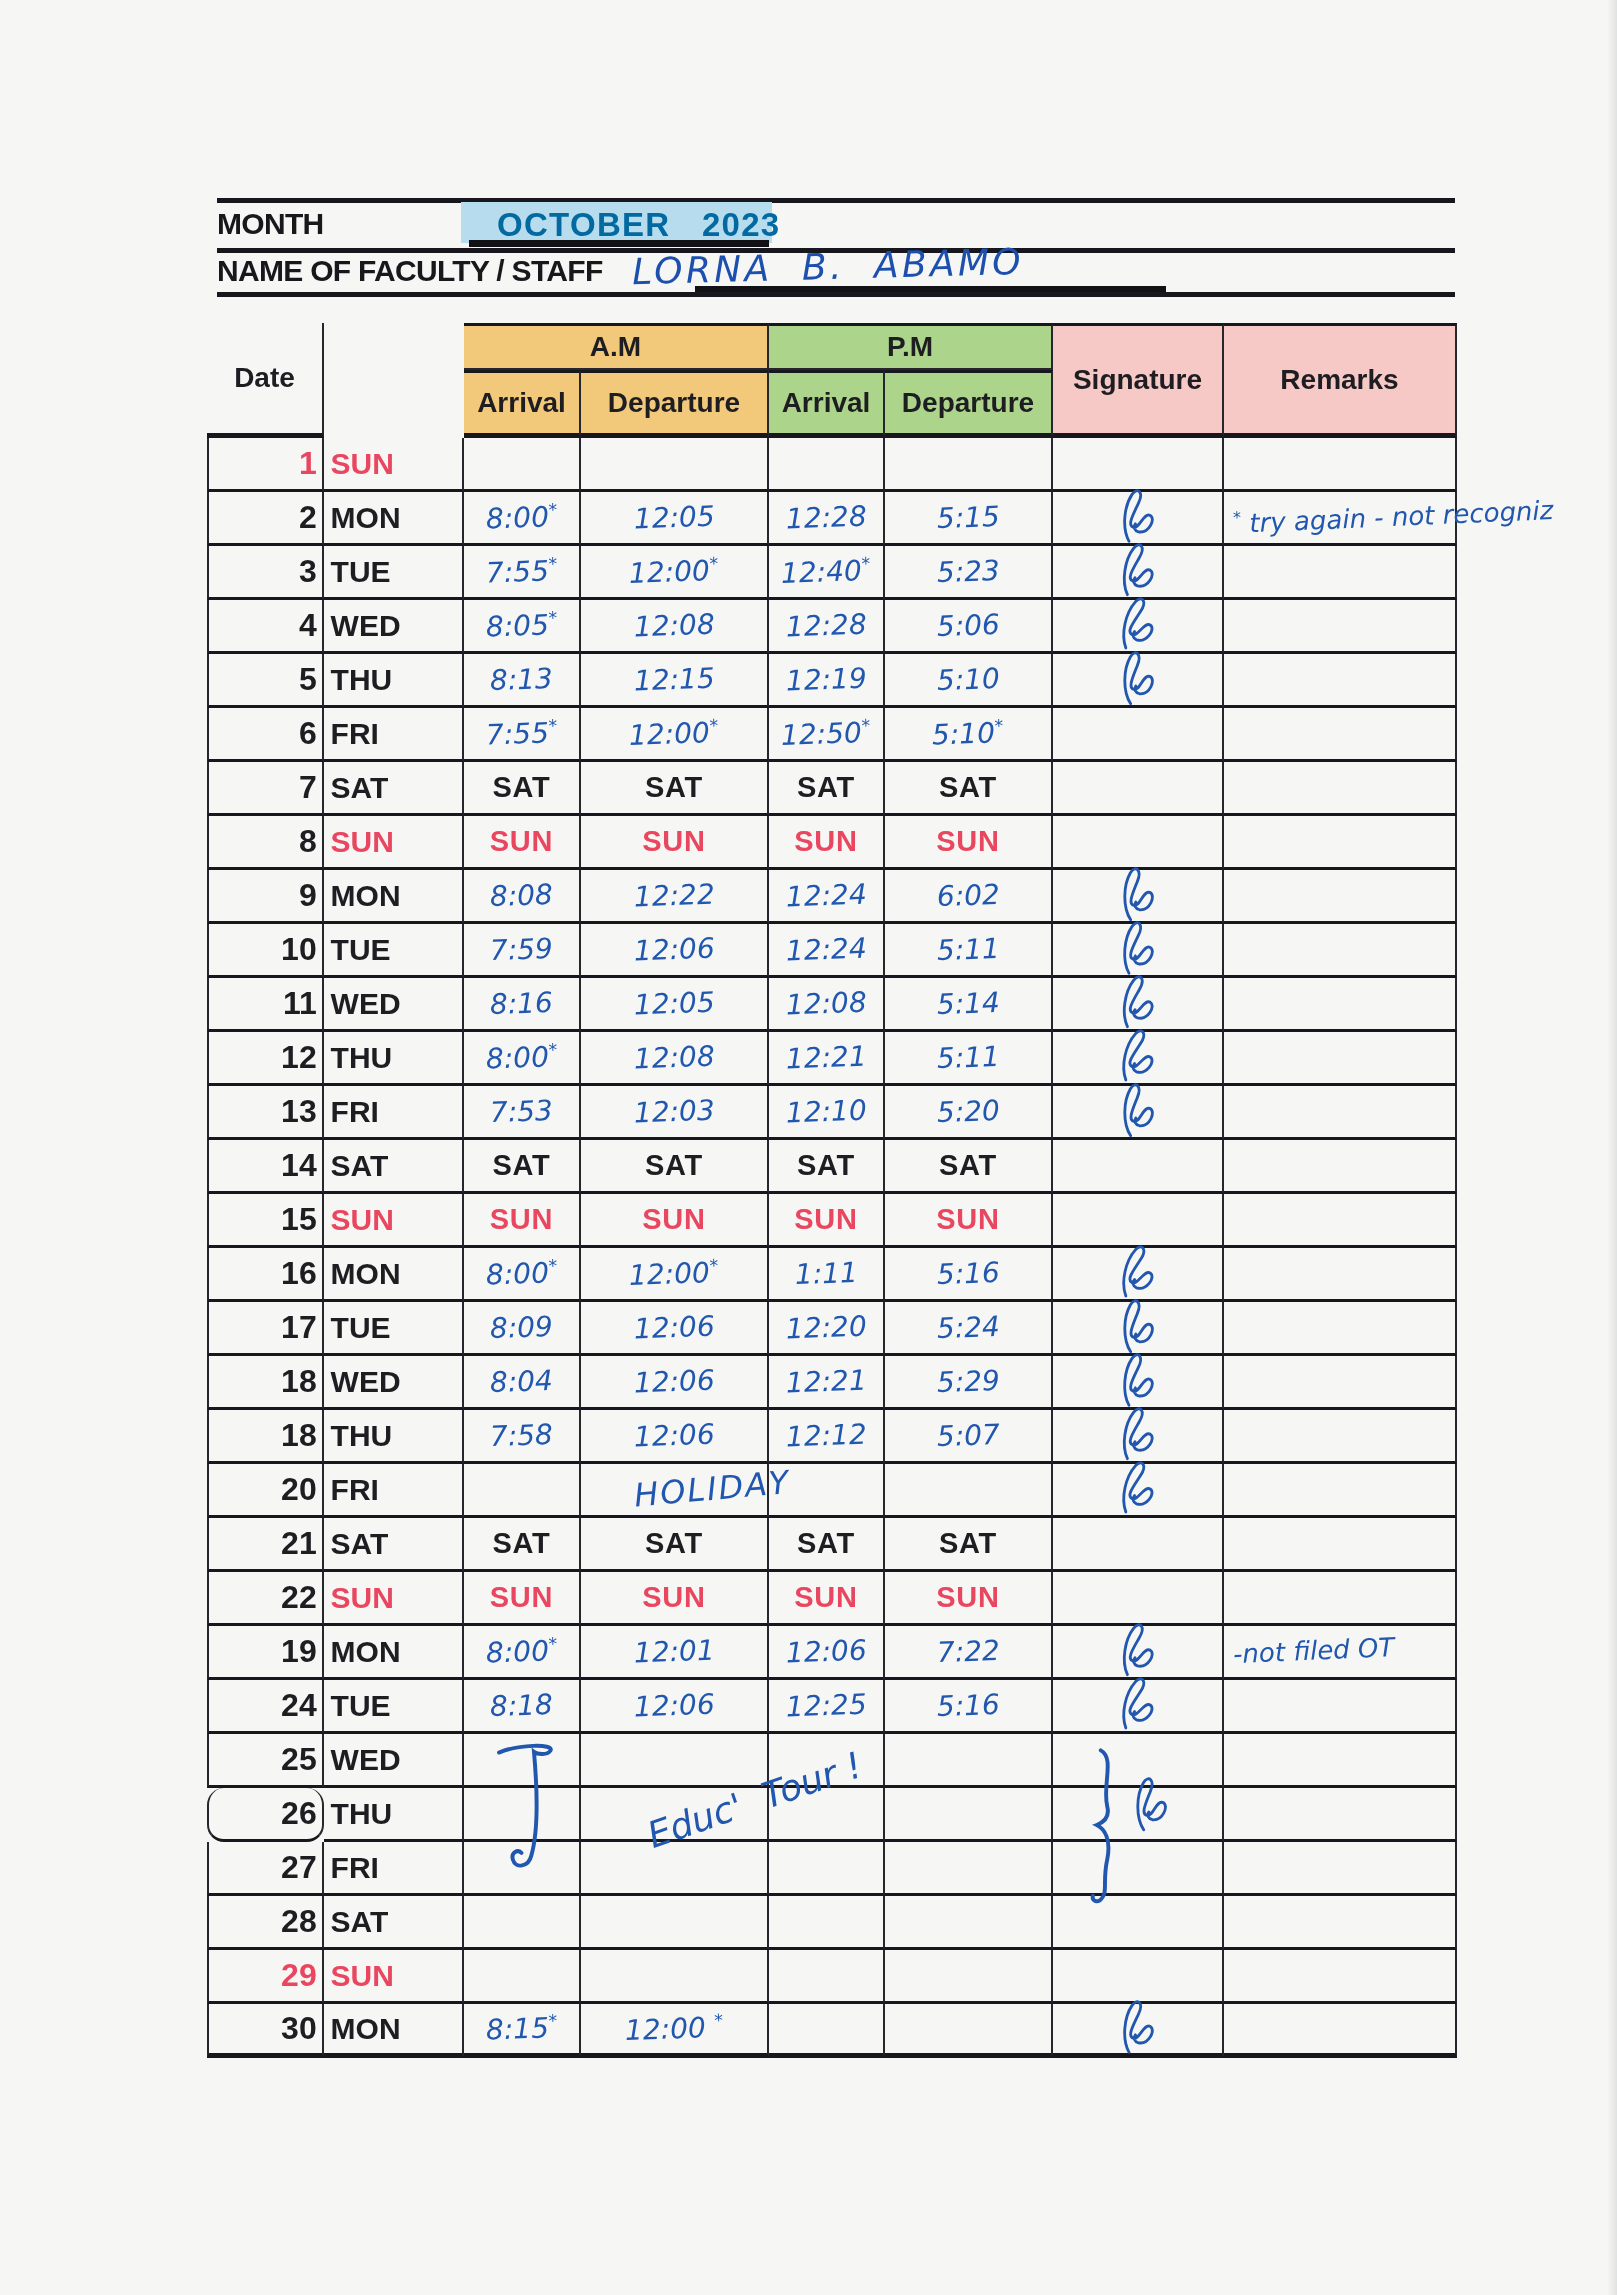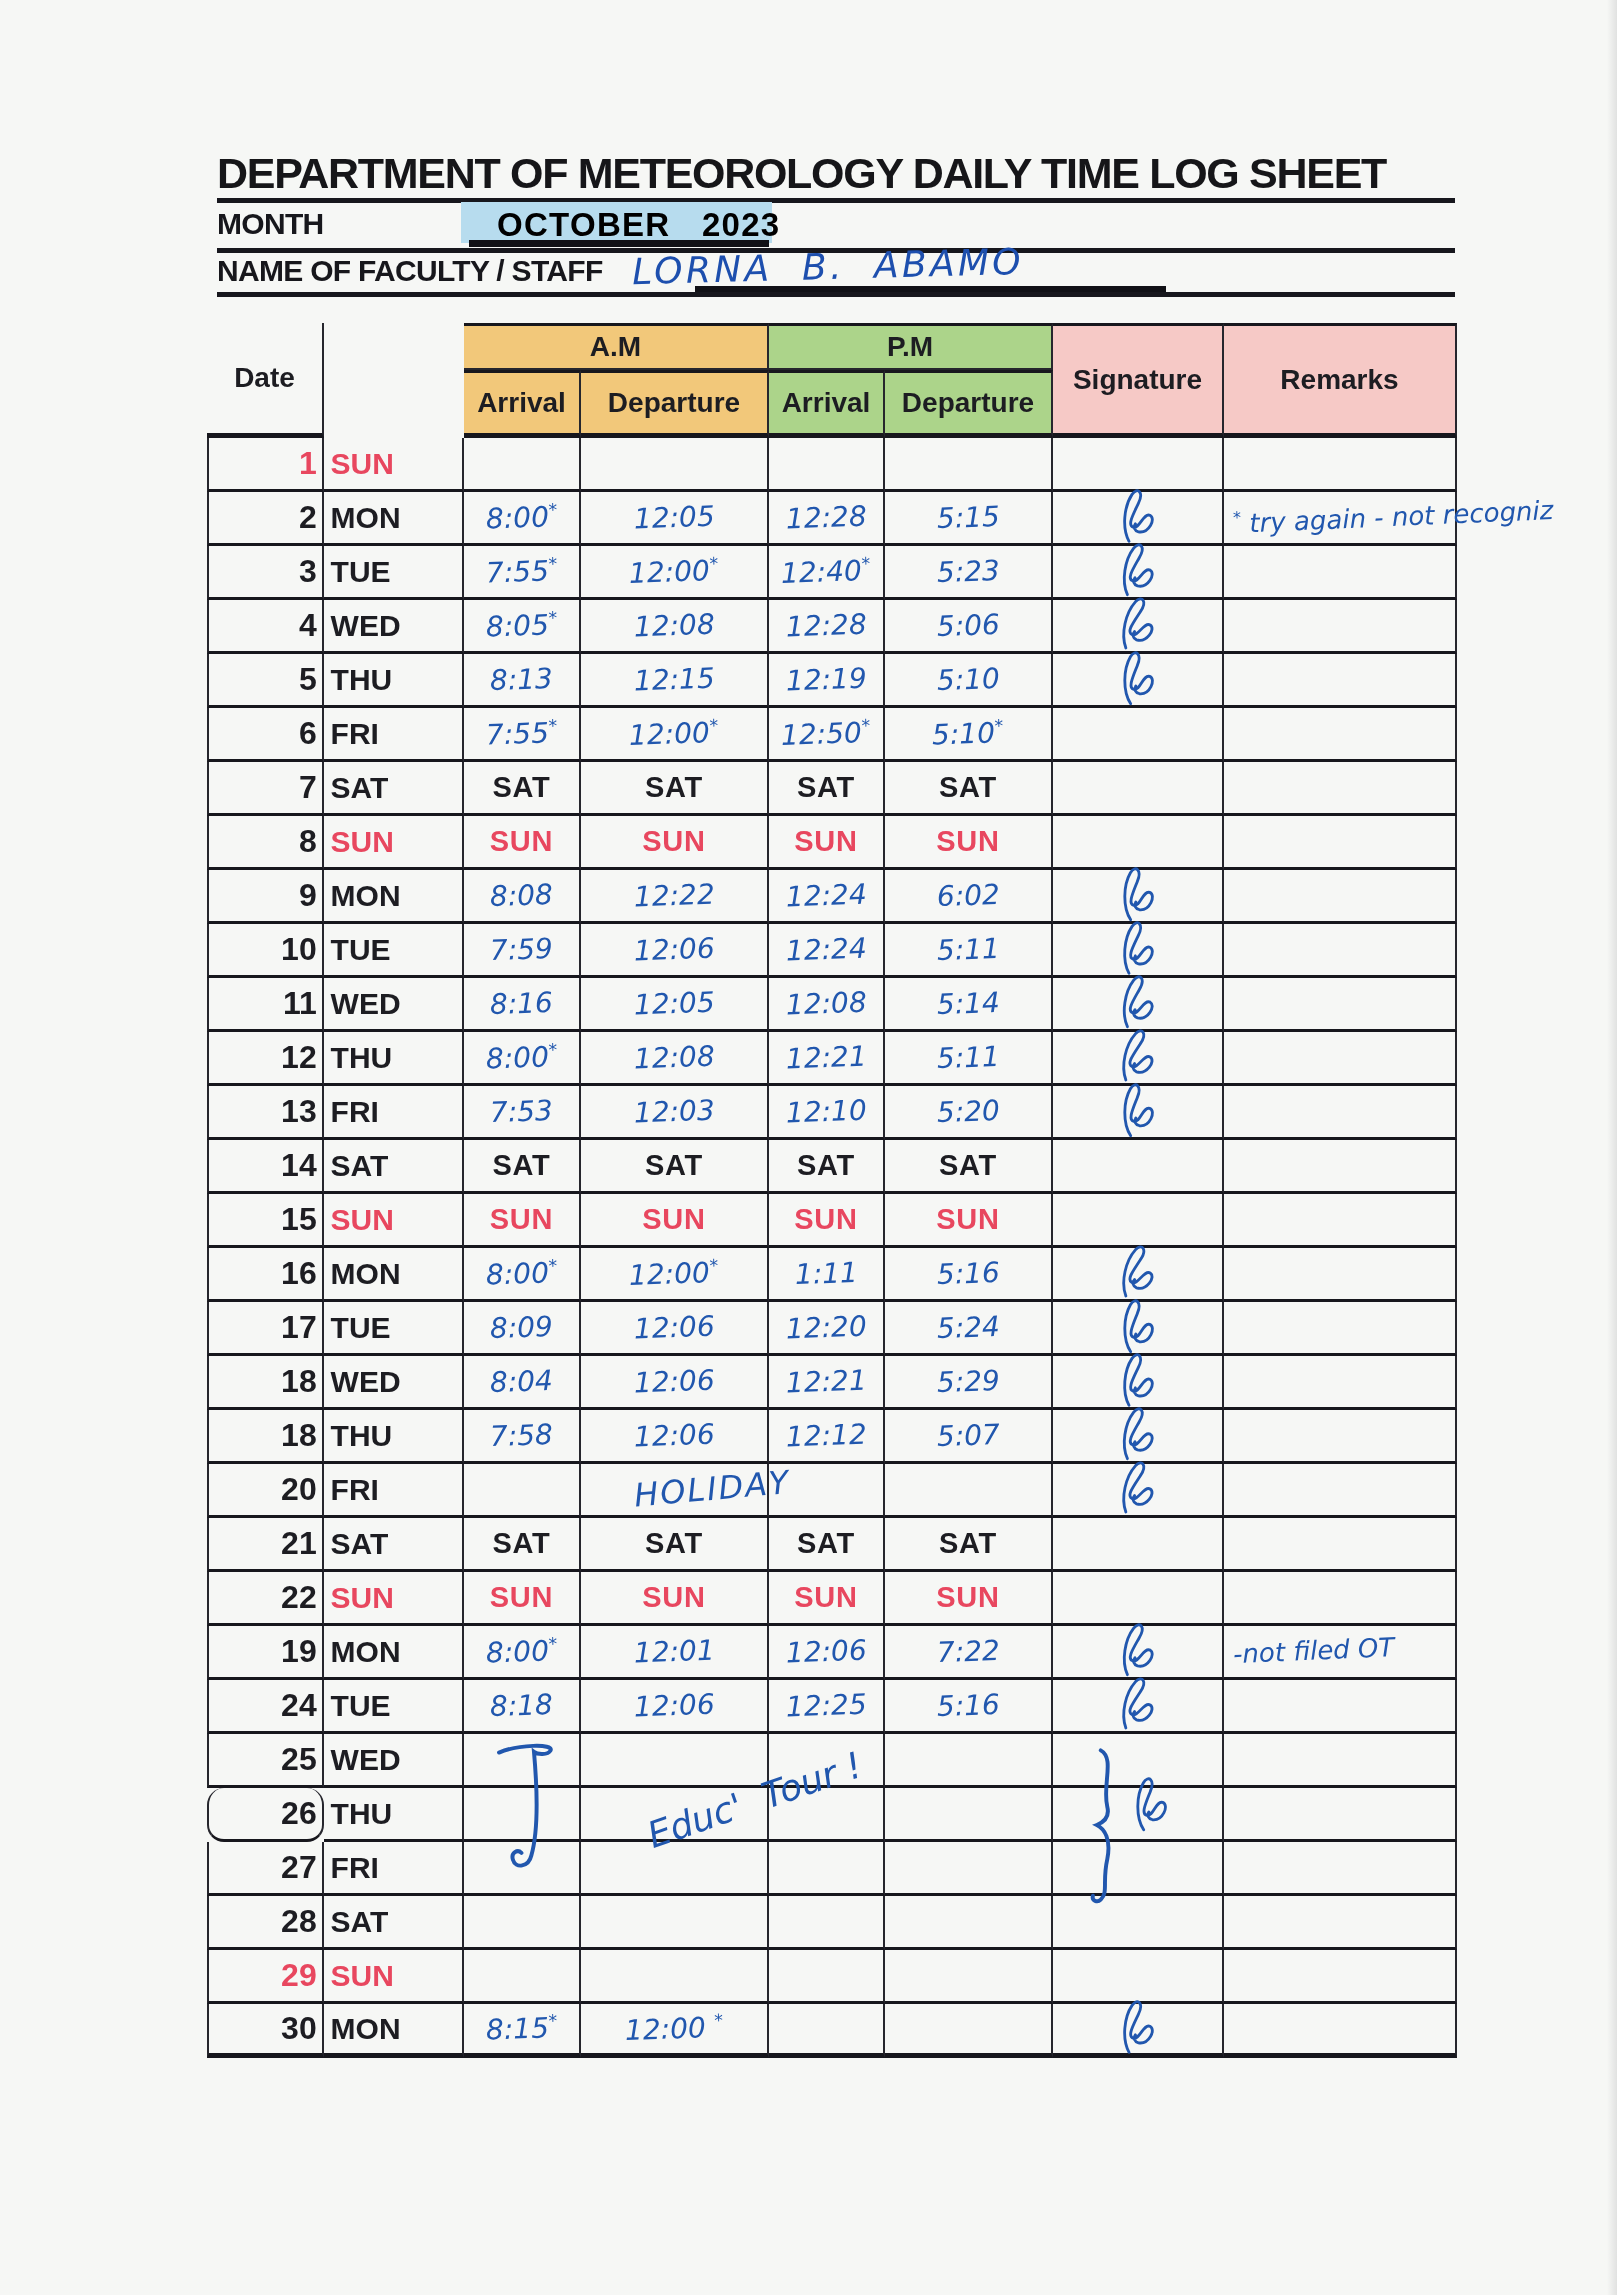--- a/index.html
+++ b/index.html
@@ -11,21 +11,21 @@
   
   .printed{font-family:"Liberation Sans",sans-serif;font-weight:700;color:#1d1d22;}
   .title{position:absolute;left:217px;top:149px;font-size:43px;font-weight:700;
          letter-spacing:-1.3px;color:#161619;white-space:pre;}
   .lbl{position:absolute;font-size:30px;font-weight:700;letter-spacing:-0.7px;color:#17171c;white-space:pre;}
   #month-label{left:217px;top:207px;}
   #name-label{left:217px;top:254px;}
   #month-highlight{position:absolute;left:461px;top:202px;width:311px;height:41px;
         background:#b7dcee;}
   #month-value{position:absolute;left:497px;top:5.3px;font-size:33px;font-weight:700;
-        letter-spacing:1.3px;color:#000000;white-space:pre;left:36px;}
+        letter-spacing:1.3px;color:#0369a1;white-space:pre;left:36px;}
   .rule{position:absolute;background:#17171d;height:4.6px;}
   #rule-title{left:217px;top:198px;width:1238px;}
   #rule-month{left:217px;top:248px;width:1238px;}
   #rule-name{left:217px;top:292px;width:1238px;}
   #month-underline{position:absolute;left:469px;top:240px;width:300px;height:6.6px;background:#111116;}
   #name-underline{position:absolute;left:695px;top:286px;width:471px;height:7.2px;background:#111116;}
 
   
   .hw{font-family:"DejaVu Sans",sans-serif;font-style:italic;font-weight:400;
       font-size:28px;color:#2157ae;display:inline-block;transform:rotate(-2deg);
@@ -74,21 +74,20 @@
   #educ-brace{left:1068px;top:1746px;width:55px;height:158px;}
   #educ-brace path{fill:none;stroke:#2157ae;stroke-width:6;stroke-linecap:round;}
   #educ-sig{left:1119px;top:1773px;}
   #educ-sig .sigmark{transform:rotate(-8deg);}
 </style>
 </head>
 <body>
 
 <div class="page">
 
-  <div class="title">DEPARTMENT OF METEOROLOGY DAILY TIME LOG SHEET</div>
   <div class="rule" id="rule-title"></div>
 
   <div class="lbl" id="month-label">MONTH</div>
   <div id="month-highlight">
     <span id="month-value" class="printed" style="position:absolute;top:4px;font-size:33px;letter-spacing:1.3px;white-space:pre;">OCTOBER   2023</span>
   </div>
   <div id="month-underline"></div>
   <div class="rule" id="rule-month"></div>
 
   <div class="lbl" id="name-label">NAME OF FACULTY / STAFF</div>

